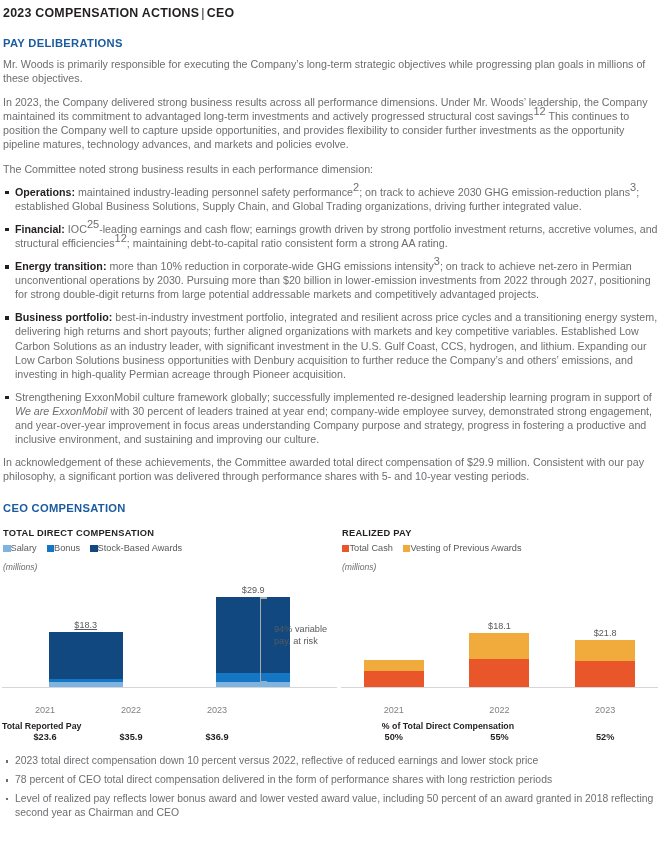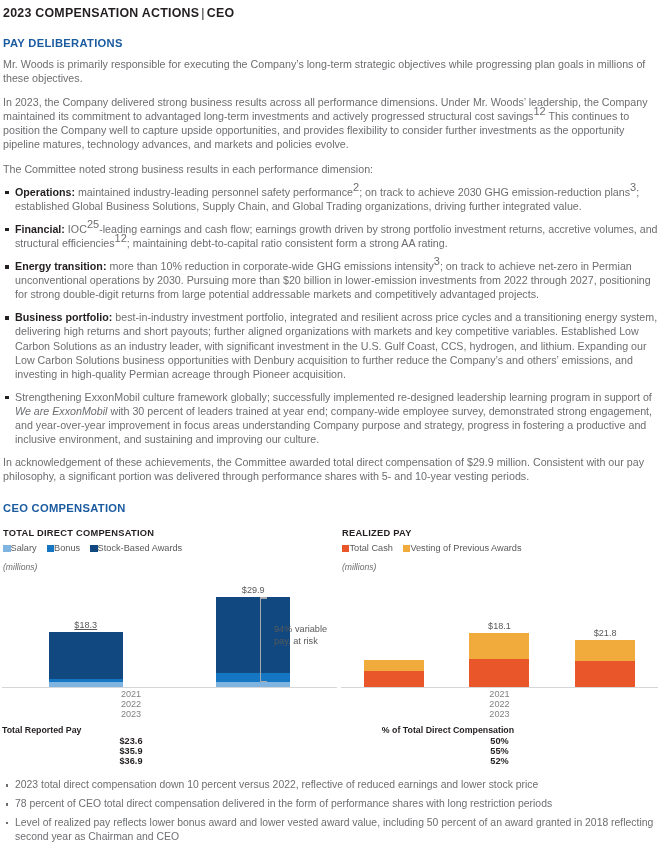--- a/index.html
+++ b/index.html
@@ -119,27 +119,27 @@
   .seg { width: 100%; }
   .bar-label {
     position: absolute;
     left: 50%;
     transform: translateX(-50%);
     font-size: 9.1px;
     color: #58595b;
     white-space: nowrap;
   }
 
-  .xlabels { display: flex; margin-top: 1px; flex-direction: column; }
+  .xlabels { display: flex; margin-top: 17px; }
   .xlabels .x { flex: 1 1 0; text-align: center; font-size: 9.1px; color: #808285; }
 
   .foot-rows { margin-top: 6px; }
   .foot-label { font-size: 8.8px; font-weight: bold; color: #231f20; }
   .chart-col.right .foot-label { text-align: center; }
-  .foot-vals { display: flex; margin-top: 1px; flex-direction: column; }
+  .foot-vals { display: flex; margin-top: 1px; }
   .foot-vals .v { flex: 1 1 0; text-align: center; font-size: 9.2px; font-weight: bold; color: #231f20; }
 
   .bracket {
     position: absolute;
     width: 7px;
   }
   .bracket .spine { position: absolute; left: 0; top: 0; bottom: 0; width: 1.2px; background: #a7a9ac; }
   .bracket .tipt, .bracket .tipb { position: absolute; left: 0; width: 7px; height: 1.2px; background: #a7a9ac; }
   .bracket .tipt { top: 0; }
   .bracket .tipb { bottom: 0; }

